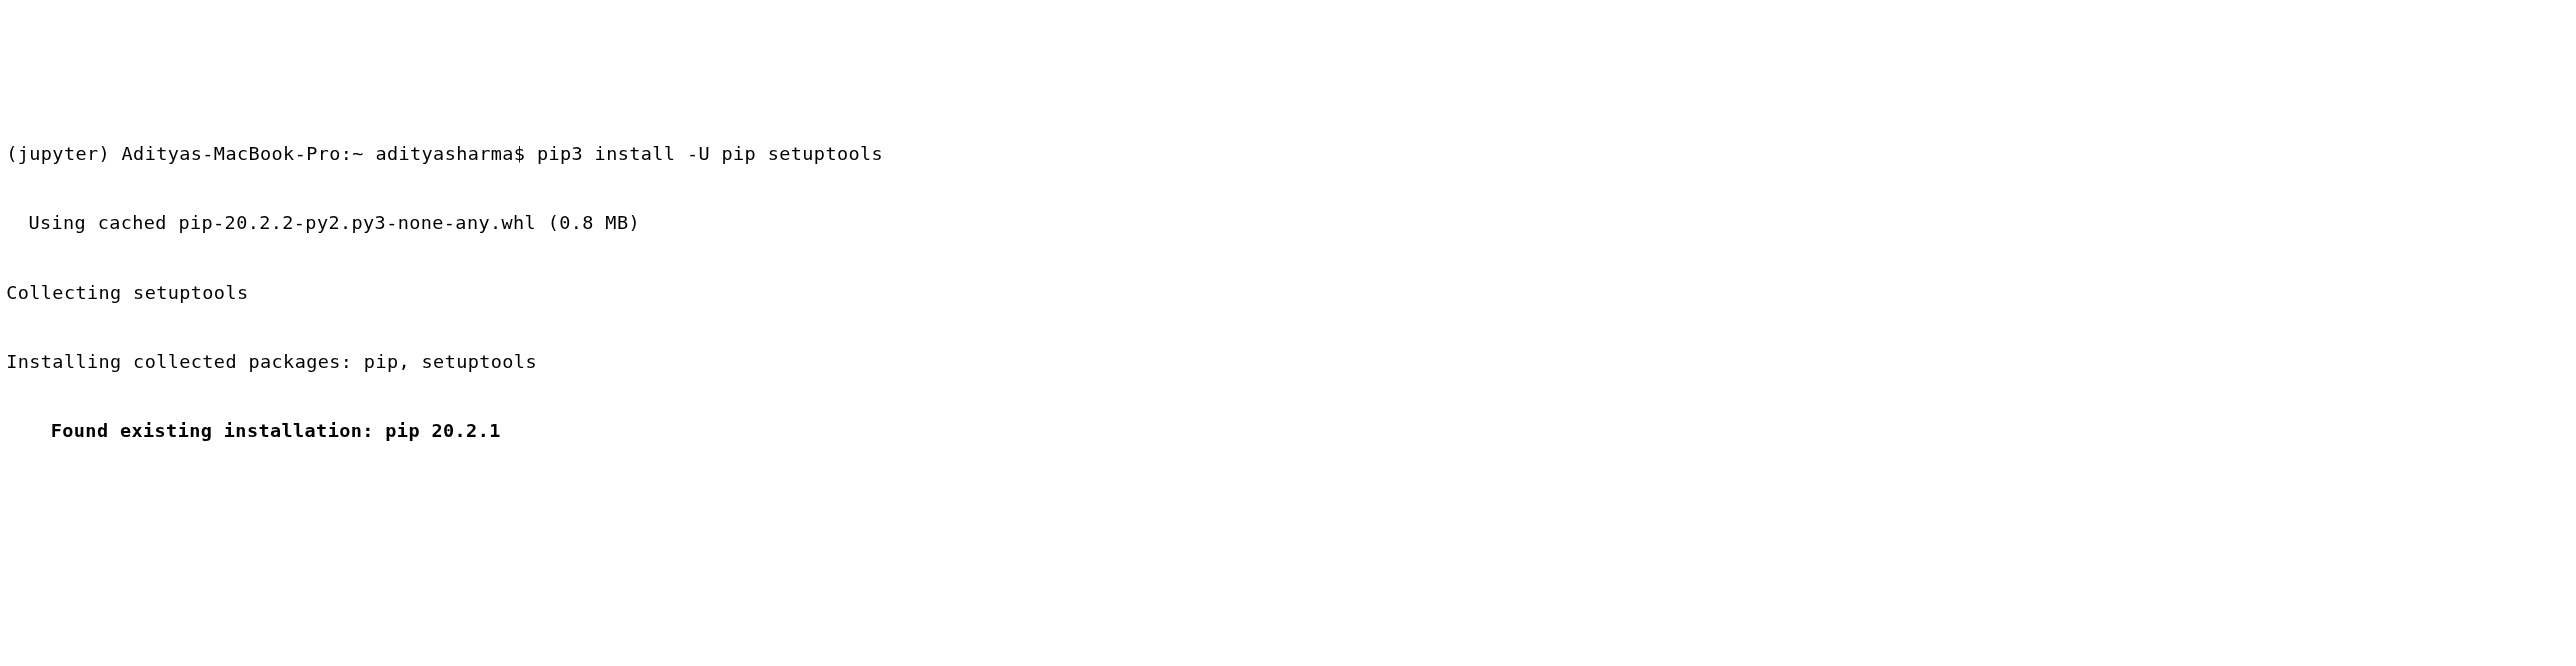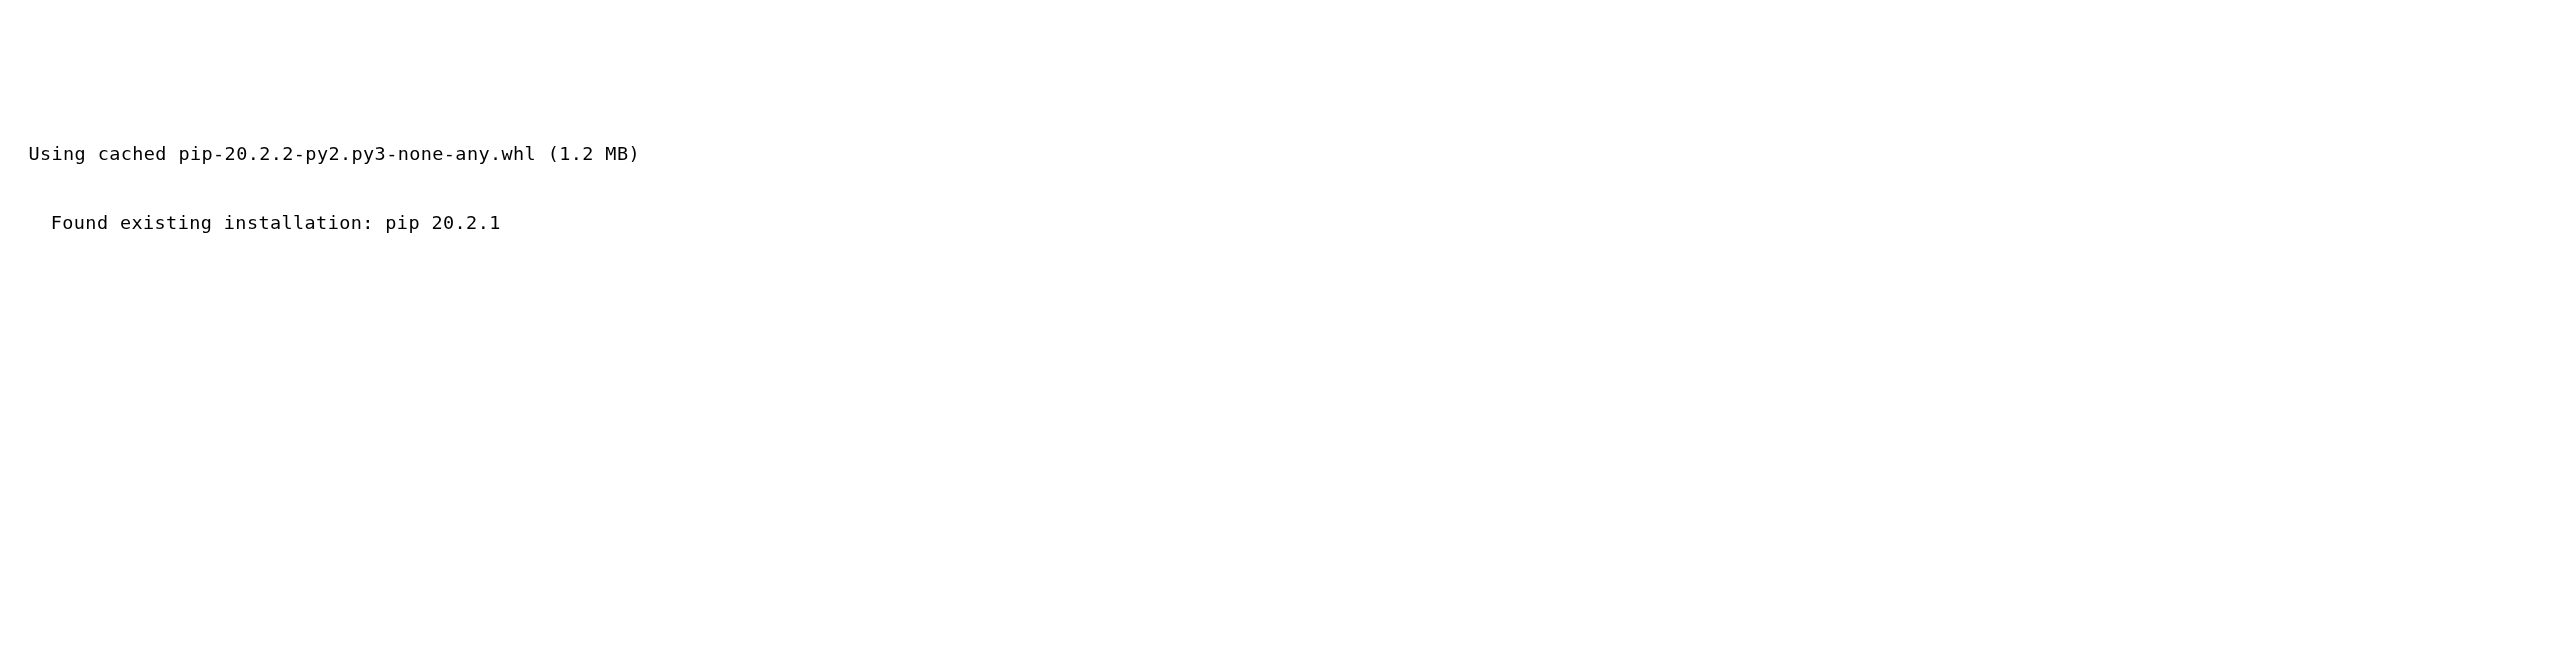--- a/index.html
+++ b/index.html
@@ -21,29 +21,33 @@
       display: block;
     }
     .line {
       display: block;
     }
     .indent-1 {
       padding-left: 2ch;
     }
     .indent-2 {
       padding-left: 4ch;
+      font-weight: bold;
     }
   </style>
 </head>
 <body>
 
 
 
 <div class="terminal">
-  <span class="line indent-1">Using cached pip-20.2.2-py2.py3-none-any.whl (1.2 MB)</span>
+  <span class="line">(jupyter) Adityas-MacBook-Pro:~ adityasharma$ pip3 install -U pip setuptools</span>
+  <span class="line indent-1">Using cached pip-20.2.2-py2.py3-none-any.whl (0.8 MB)</span>
+  <span class="line">Collecting setuptools</span>
+  <span class="line">Installing collected packages: pip, setuptools</span>
   <span class="line indent-2">Found existing installation: pip 20.2.1</span>
   
   
   
   
   
   
   
 </div>
 

